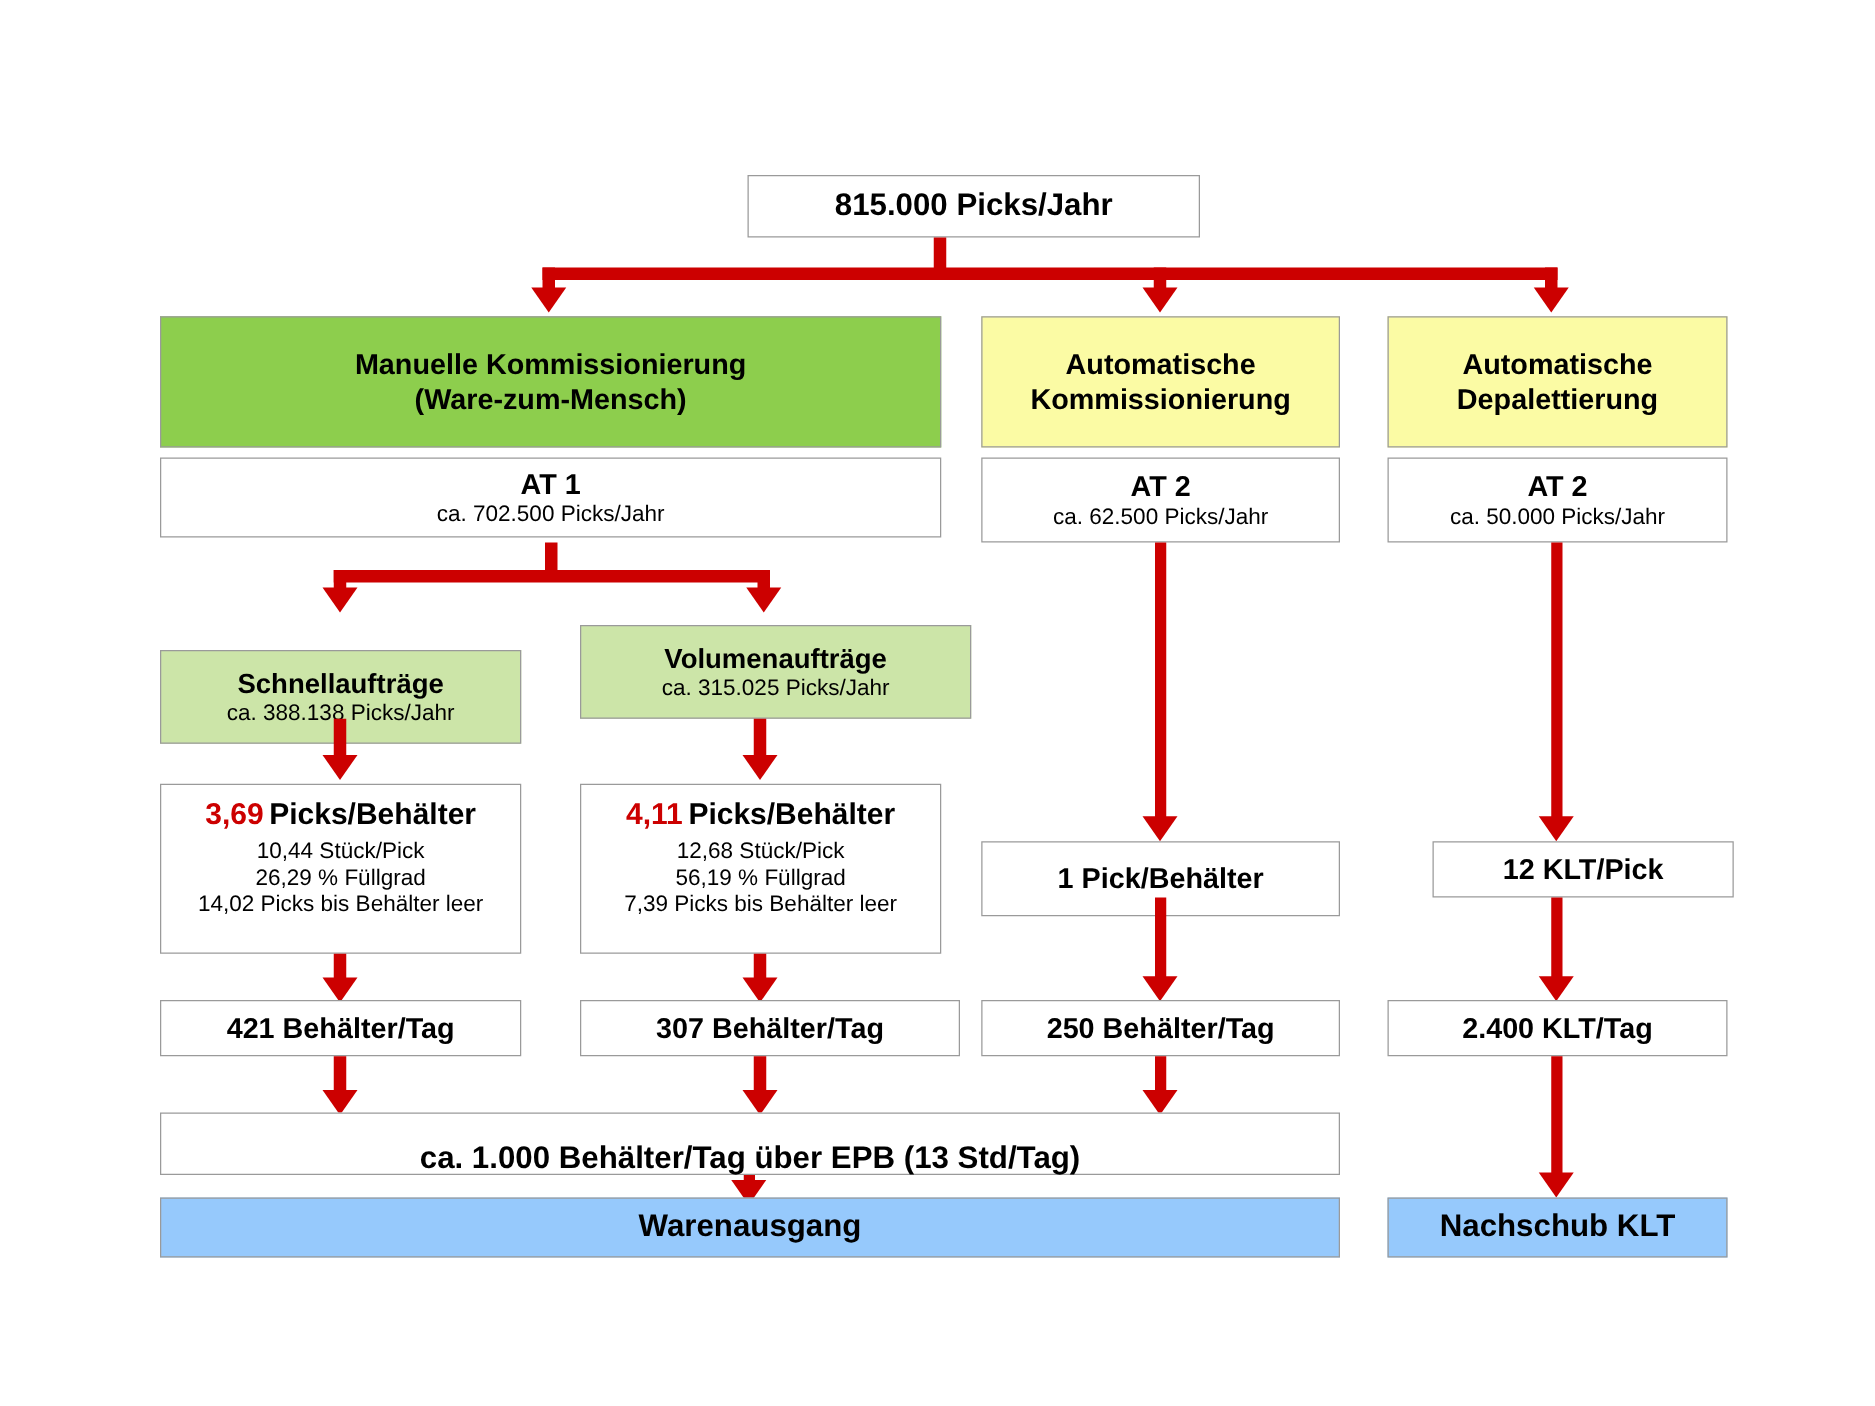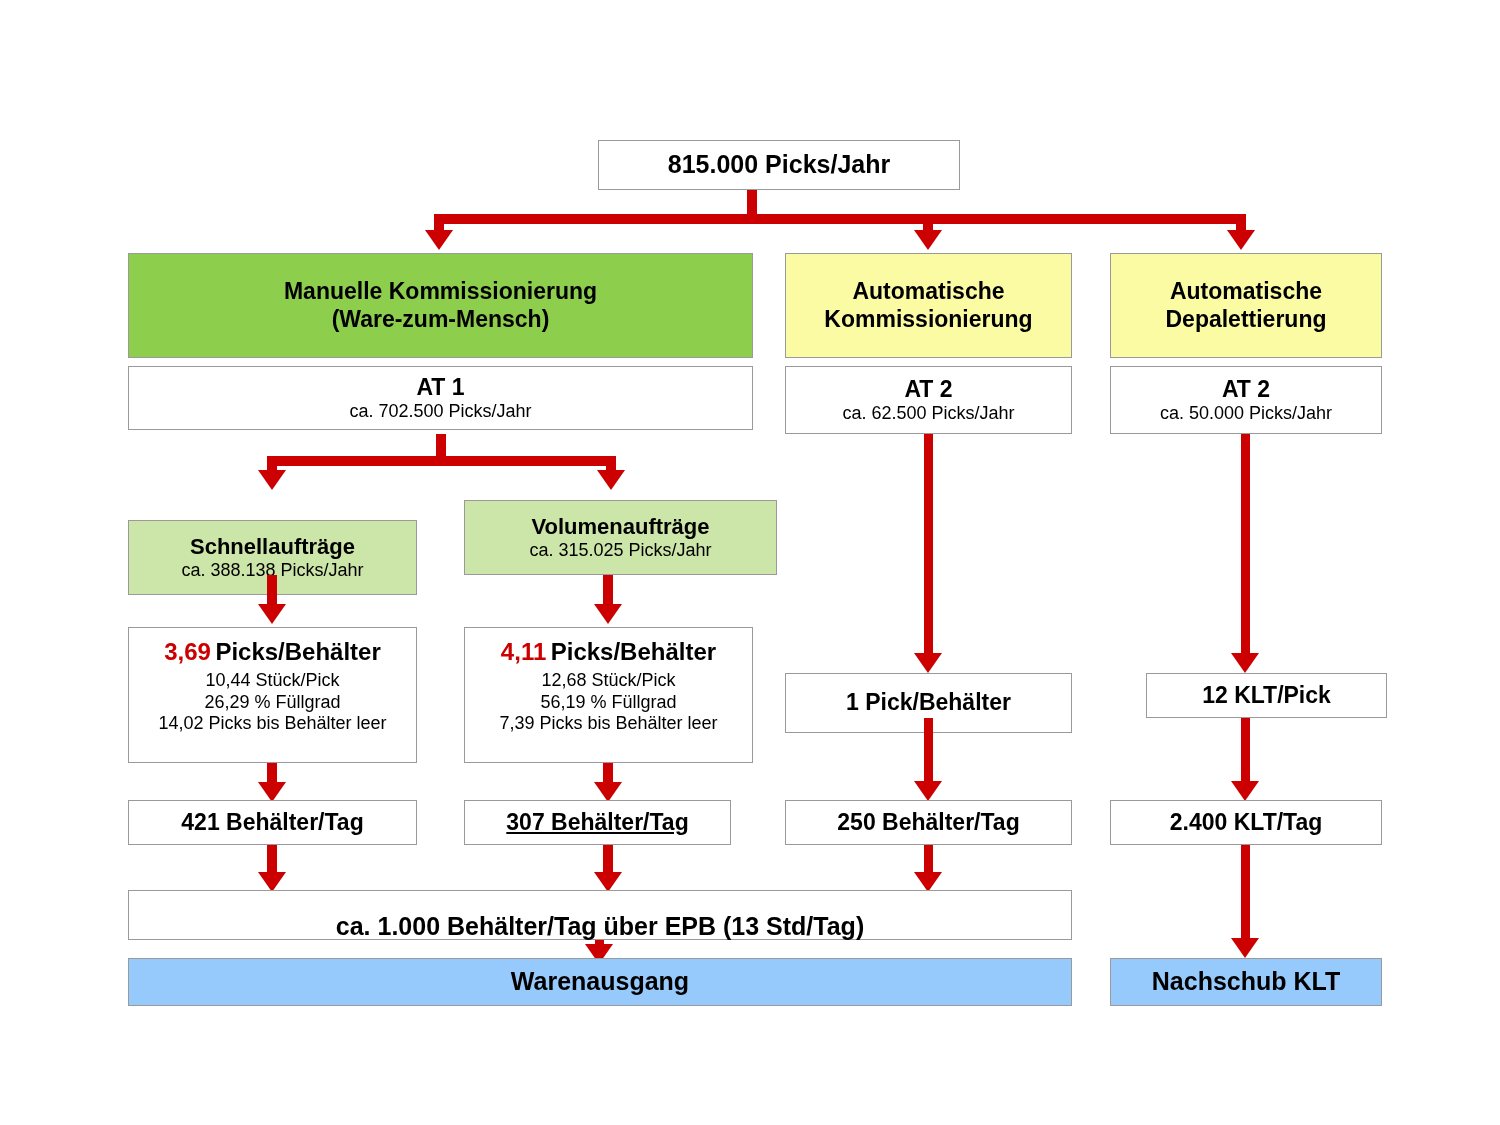--- a/index.html
+++ b/index.html
@@ -144,21 +144,21 @@
       <span class="ln-metric accent">4,11</span>
       <span class="ln-metric">Picks/Behälter</span>
     </div>
     <div class="ln-detail" style="margin-top:4px;">12,68 Stück/Pick</div>
     <div class="ln-detail">56,19 % Füllgrad</div>
     <div class="ln-detail">7,39 Picks bis Behälter leer</div>
   </div>
   <div class="astem" style="left:603px; top:763px; width:10px; height:22px;"></div>
   <div class="ahead" style="left:594px; top:782px;"></div>
 
-  <div class="box fill-white" style="left:464px; top:800px; width:267px; height:45px;text-decoration:underline;">
+  <div class="box fill-white" style="left:464px; top:800px; width:304px; height:45px;">
     <div class="ln-result">307 Behälter/Tag</div>
   </div>
   <div class="astem" style="left:603px; top:845px; width:10px; height:30px;"></div>
   <div class="ahead" style="left:594px; top:872px;"></div>
 
   <div class="box fill-yellow" style="left:785px; top:253px; width:287px; height:105px;">
     <div class="ln-head2">Automatische</div>
     <div class="ln-head2">Kommissionierung</div>
   </div>
 

